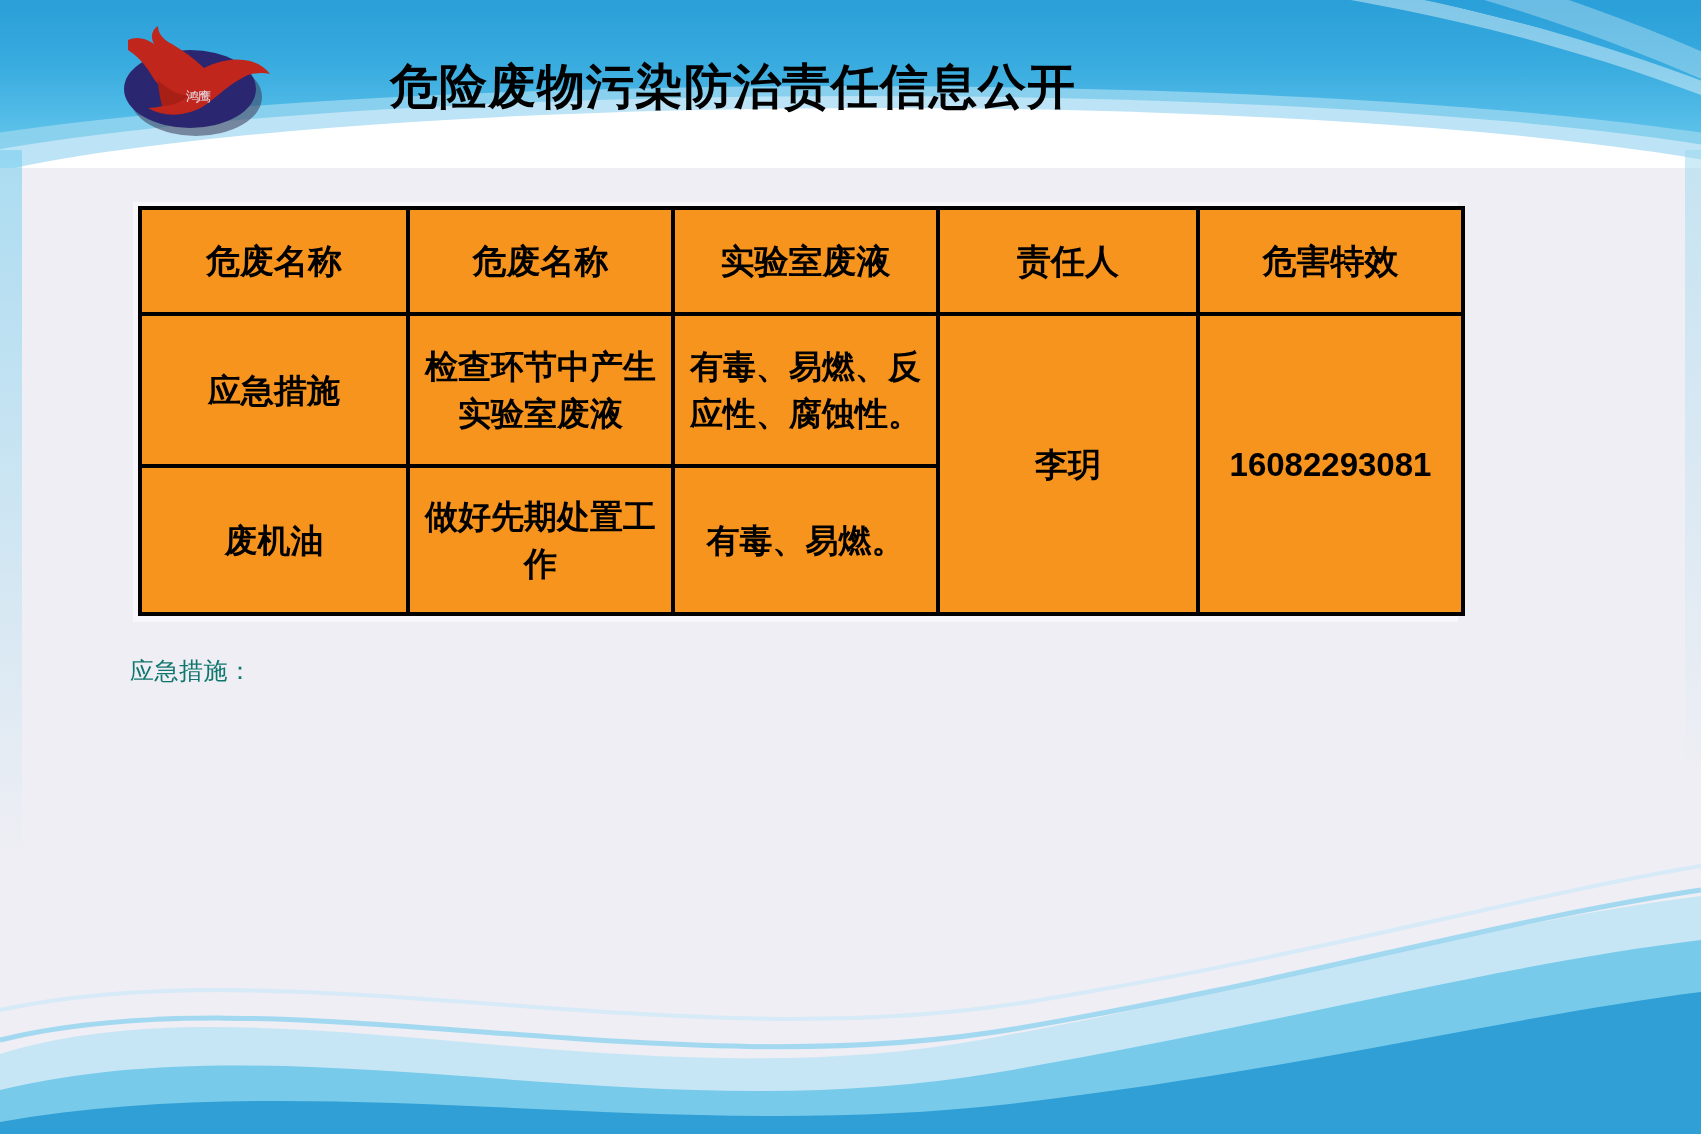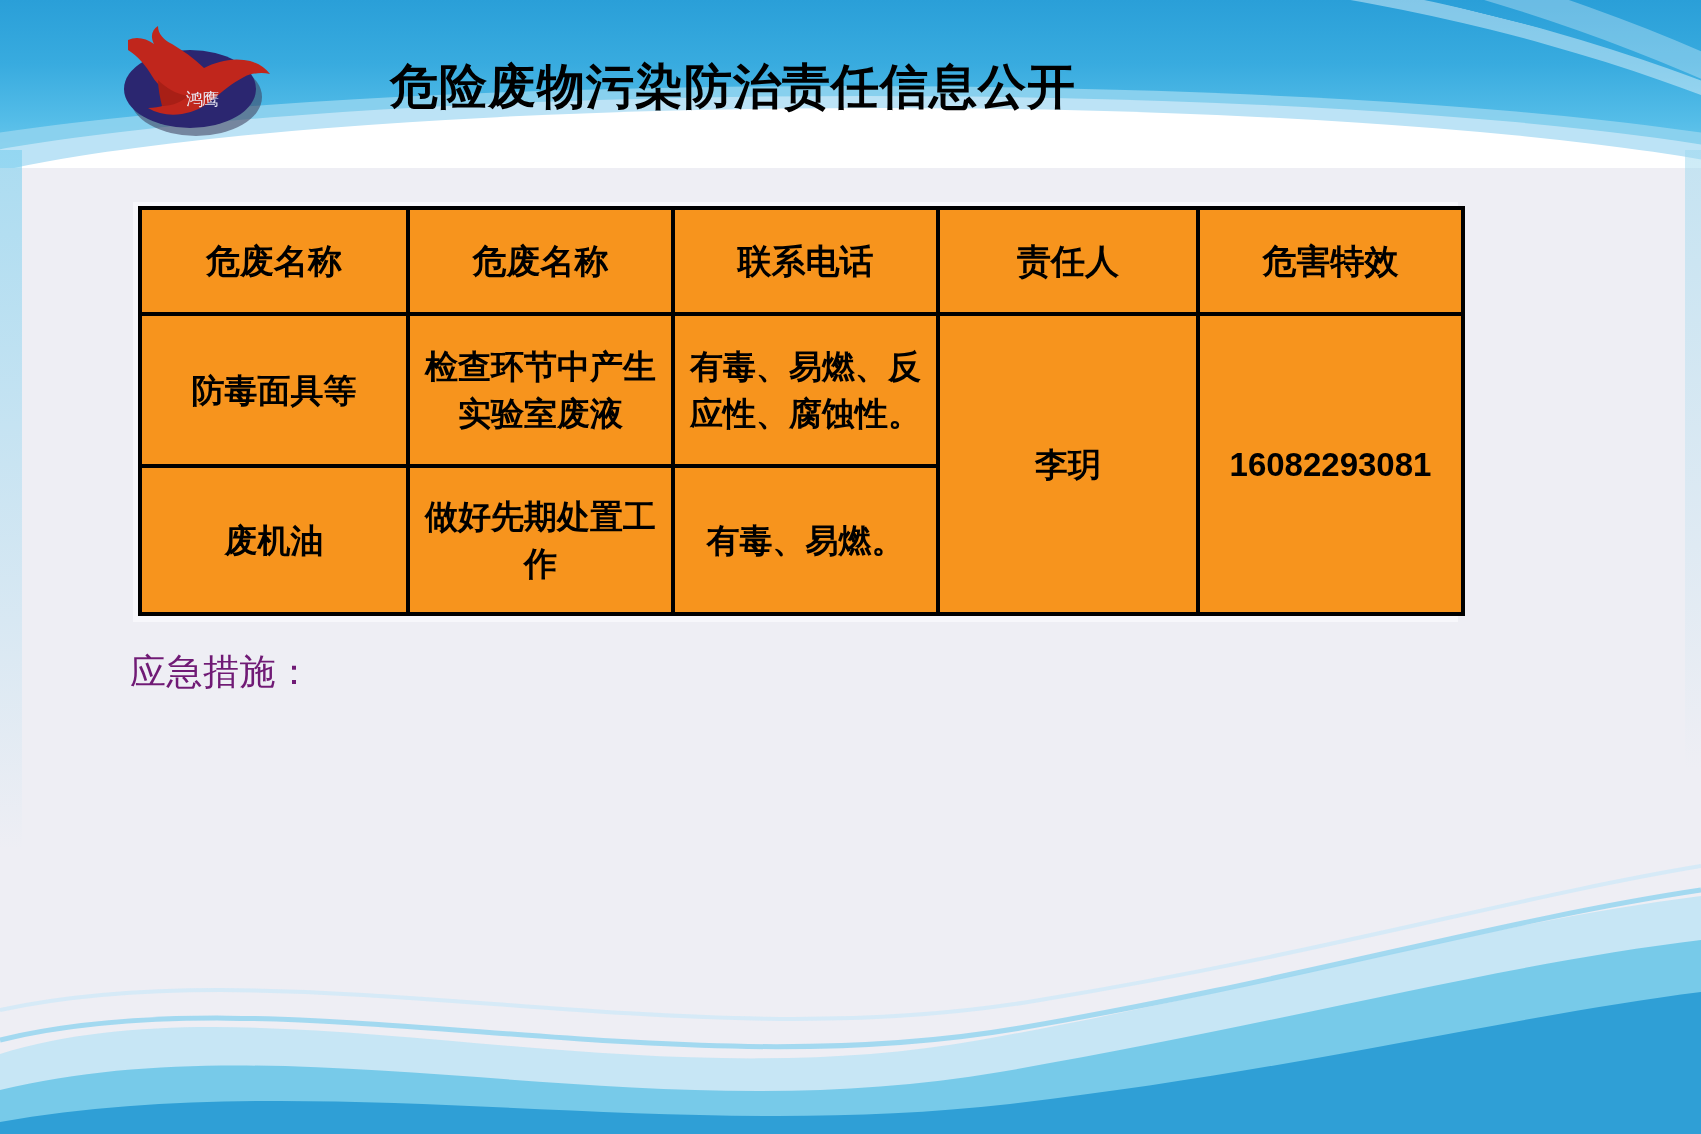--- a/index.html
+++ b/index.html
@@ -75,21 +75,21 @@
   }
   .logo .oval {
     position: absolute; left: 12px; top: 28px;
     width: 132px; height: 78px;
     border-radius: 50%;
     background: #2b2670;
   }
   .logo svg { position: absolute; left: 0; top: 0; }
   .logo .mark {
     position: absolute; left: 74px; top: 66px;
-    font-size: 17px; color: #e9e9f4;
+    font-size: 13px; color: #e9e9f4;
     font-family: "Liberation Serif", serif;
     letter-spacing: -1px;
   }
 
   
   .slide-title {
     position: absolute; left: 390px; top: 52px;
     width: 900px;
     font-family: "Liberation Sans", "DejaVu Sans", sans-serif;
     font-weight: bold;
@@ -133,24 +133,24 @@
   .col-3 { width: 265px; }
   .col-4 { width: 260px; }
   .col-5 { width: 265px; }
   td.phone { font-family: "Liberation Sans", "DejaVu Sans", sans-serif; font-weight: normal; font-size: 36px; }
   td.person { font-weight: normal; font-size: 36px; }
 
   
   .body-text {
     position: absolute; left: 130px; top: 646px;
     width: 1340px;
-    font-family: Liberation Serif, serif;
-    font-size: 36px;
+    font-family: Liberation Mono, monospace;
+    font-size: 24px;
     line-height: 53px;
-    color: #701a75;
+    color: #0f766e;
     text-align: justify;
     letter-spacing: .5px;
     z-index: 4;
   }
   .body-text .label { display: block; }
   .body-text p { text-indent: 2em; }
 
   
   .bottom-deco {
     position: absolute; left: 0; bottom: 0;
@@ -213,28 +213,28 @@
         <col class="col-1">
           <col class="col-2">
           <col class="col-3">
           <col class="col-4">
           <col class="col-5">
       </colgroup>
       <thead>
         <tr>
           <th>危废名称</th>
           <th>危废名称</th>
-          <th>联系电话</th>
+          <th>实验室废液</th>
           <th>责任人</th>
           <th>危害特效</th>
         </tr>
       </thead>
       <tbody>
         <tr>
-          <td class="r1">防毒面具等</td>
+          <td class="r1">应急措施</td>
           <td class="r1">检查环节中产生实验室废液</td>
           <td class="r1">有毒、易燃、反应性、腐蚀性。</td>
           <td class="person" rowspan="2">李玥</td>
           <td class="phone" rowspan="2">16082293081</td>
         </tr>
         <tr>
           <td class="r2">废机油</td>
           <td class="r2">做好先期处置工作</td>
           <td class="r2">有毒、易燃。</td>
         </tr>

